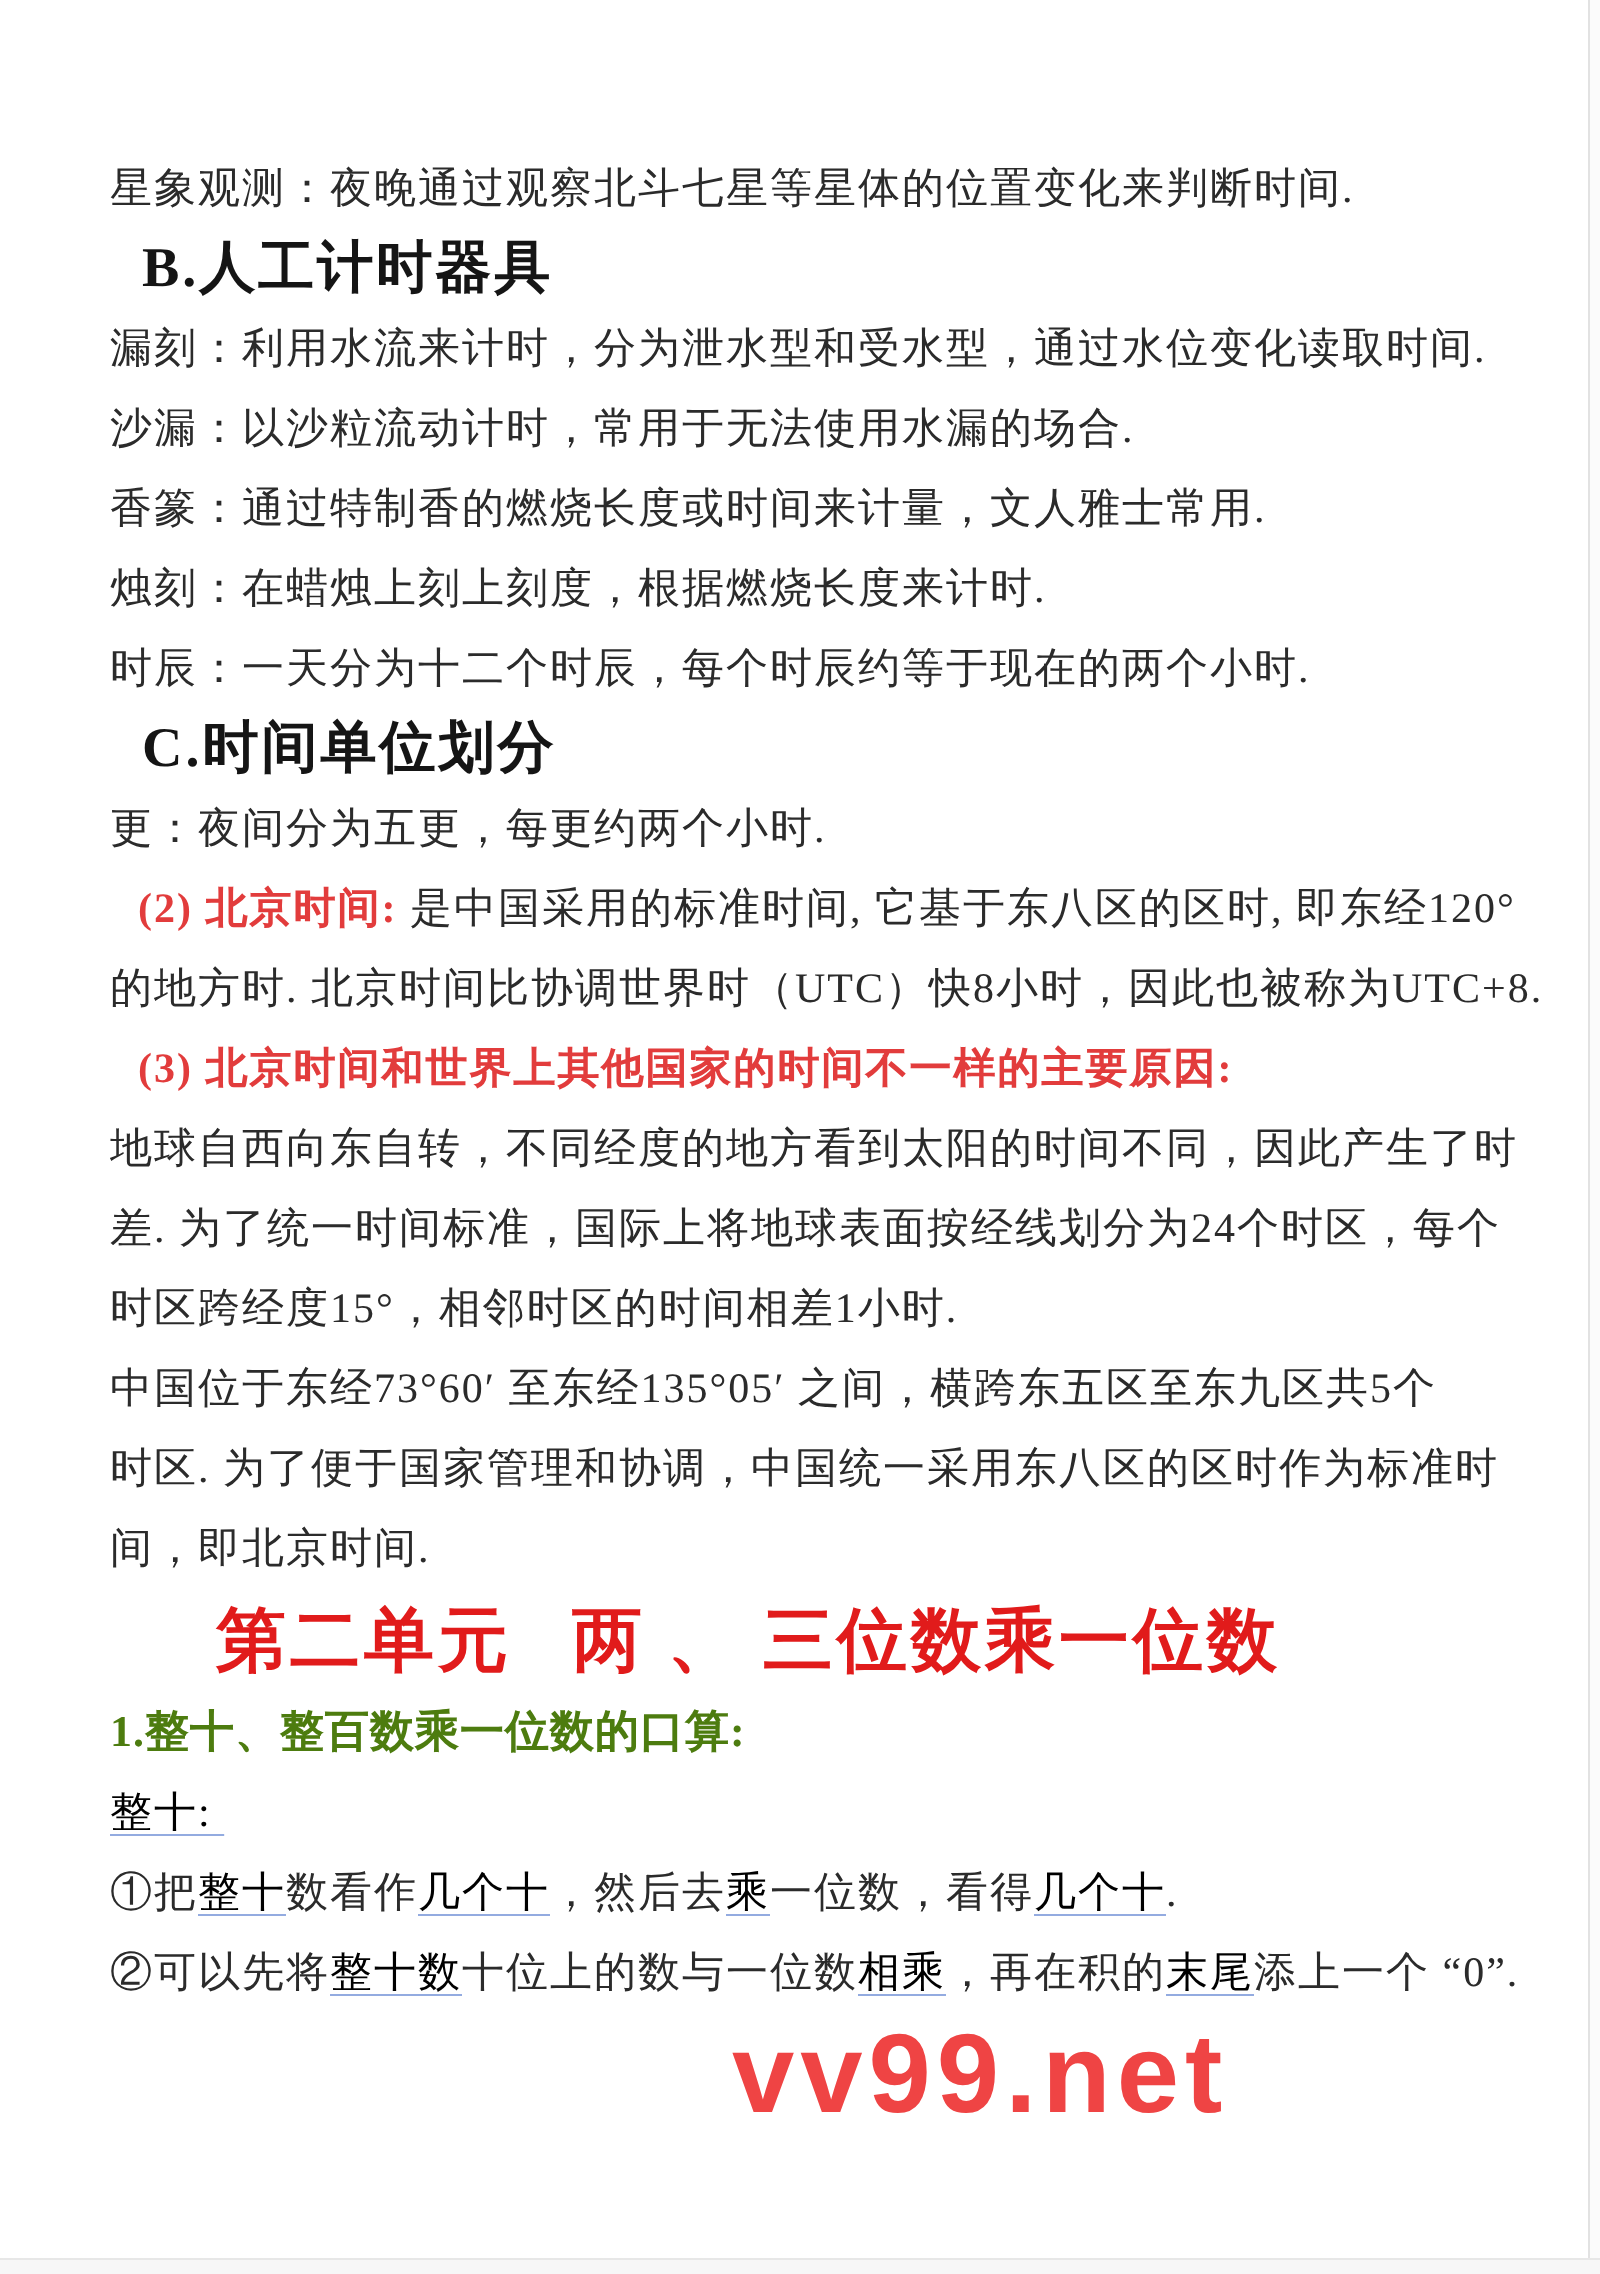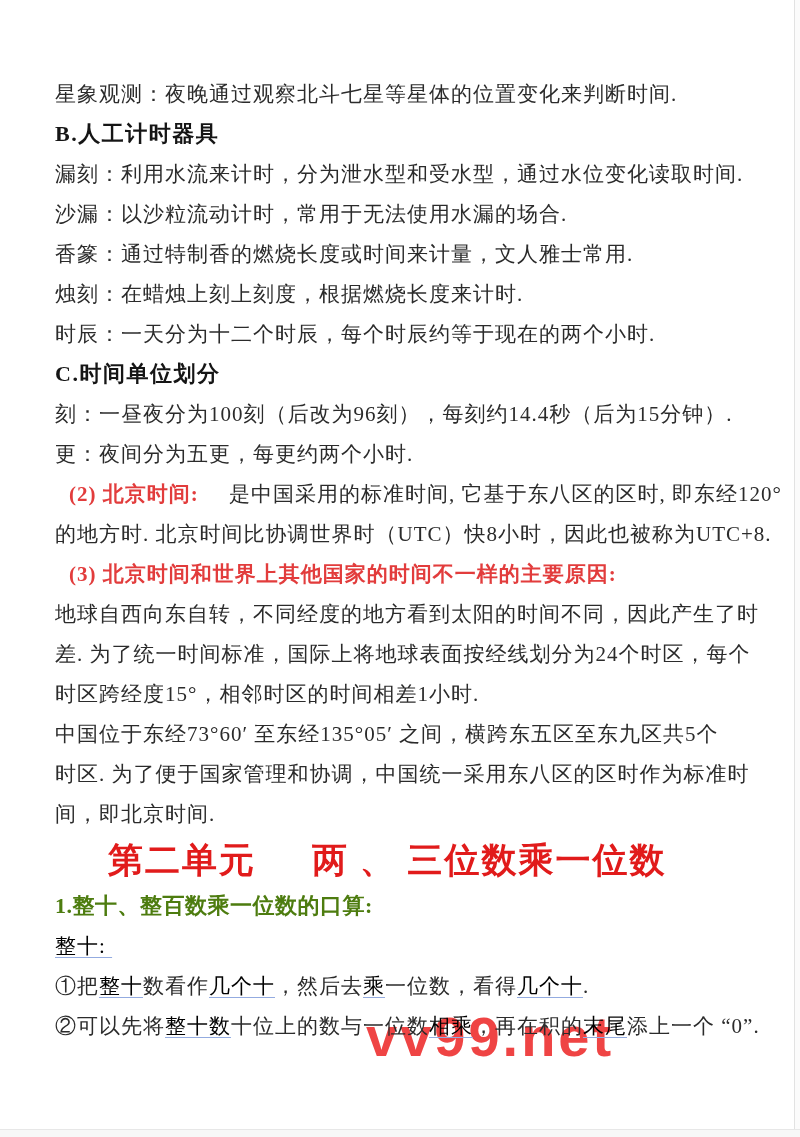--- a/index.html
+++ b/index.html
@@ -61,30 +61,30 @@
     color: #2b2b2b;
     letter-spacing: 1px;
   }
 
   .line {
     height: 40px;
     display: flex;
     align-items: center;
     white-space: pre;
   }
-  .line.indent { padding-left: 14px; gap: 24px; }
+  .line.indent { padding-left: 14px; }
 
   .line.title-row {
     height: 52px;
     padding-left: 53px;
-    gap: 56px;
+    gap: 30px;
   }
 
   .s-body   { color: #2b2b2b; }
-  .s-bold   { color: #151515; font-weight: bold; font-size: 22px; letter-spacing: 1.5px; }
+  .s-bold   { color: #151515; font-weight: bold; font-size: 28px; letter-spacing: 1.5px; margin-left: 16px; }
   .s-red    { color: #e23c3c; font-weight: bold; }
   .s-title  { color: #e11b1b; font-weight: bold; font-size: 35px; letter-spacing: 2px; }
   .s-green  { color: #4d7c0f; font-weight: bold; font-size: 22px; letter-spacing: 0.5px; }
   .s-blue-u {
     color: #000000;
     text-decoration: underline;
     text-decoration-color: #93abe0;
     text-decoration-thickness: 1px;
     text-underline-offset: 4px;
   }
@@ -97,21 +97,20 @@
 
   <div class="content">
       <div class="line"><span class="s-body">星象观测：夜晚通过观察北斗七星等星体的位置变化来判断时间.</span></div>
       <div class="line"><span class="s-bold">B.人工计时器具</span></div>
       <div class="line"><span class="s-body">漏刻：利用水流来计时，分为泄水型和受水型，通过水位变化读取时间.</span></div>
       <div class="line"><span class="s-body">沙漏：以沙粒流动计时，常用于无法使用水漏的场合.</span></div>
       <div class="line"><span class="s-body">香篆：通过特制香的燃烧长度或时间来计量，文人雅士常用.</span></div>
       <div class="line"><span class="s-body">烛刻：在蜡烛上刻上刻度，根据燃烧长度来计时.</span></div>
       <div class="line"><span class="s-body">时辰：一天分为十二个时辰，每个时辰约等于现在的两个小时.</span></div>
       <div class="line"><span class="s-bold">C.时间单位划分</span></div>
-      <div class="line"><span class="s-body">刻：一昼夜分为100刻（后改为96刻），每刻约14.4秒（后为15分钟）.</span></div>
       <div class="line"><span class="s-body">更：夜间分为五更，每更约两个小时.</span></div>
       <div class="line indent"><span class="s-red">(2) 北京时间:</span><span class="s-body"> 是中国采用的标准时间, 它基于东八区的区时, 即东经120°</span></div>
       <div class="line"><span class="s-body">的地方时. 北京时间比协调世界时（UTC）快8小时，因此也被称为UTC+8.</span></div>
       <div class="line indent"><span class="s-red">(3) 北京时间和世界上其他国家的时间不一样的主要原因:</span></div>
       <div class="line"><span class="s-body">地球自西向东自转，不同经度的地方看到太阳的时间不同，因此产生了时</span></div>
       <div class="line"><span class="s-body">差. 为了统一时间标准，国际上将地球表面按经线划分为24个时区，每个</span></div>
       <div class="line"><span class="s-body">时区跨经度15°，相邻时区的时间相差1小时.</span></div>
       <div class="line"><span class="s-body">中国位于东经73°60′ 至东经135°05′ 之间，横跨东五区至东九区共5个</span></div>
       <div class="line"><span class="s-body">时区. 为了便于国家管理和协调，中国统一采用东八区的区时作为标准时</span></div>
       <div class="line"><span class="s-body">间，即北京时间.</span></div>

